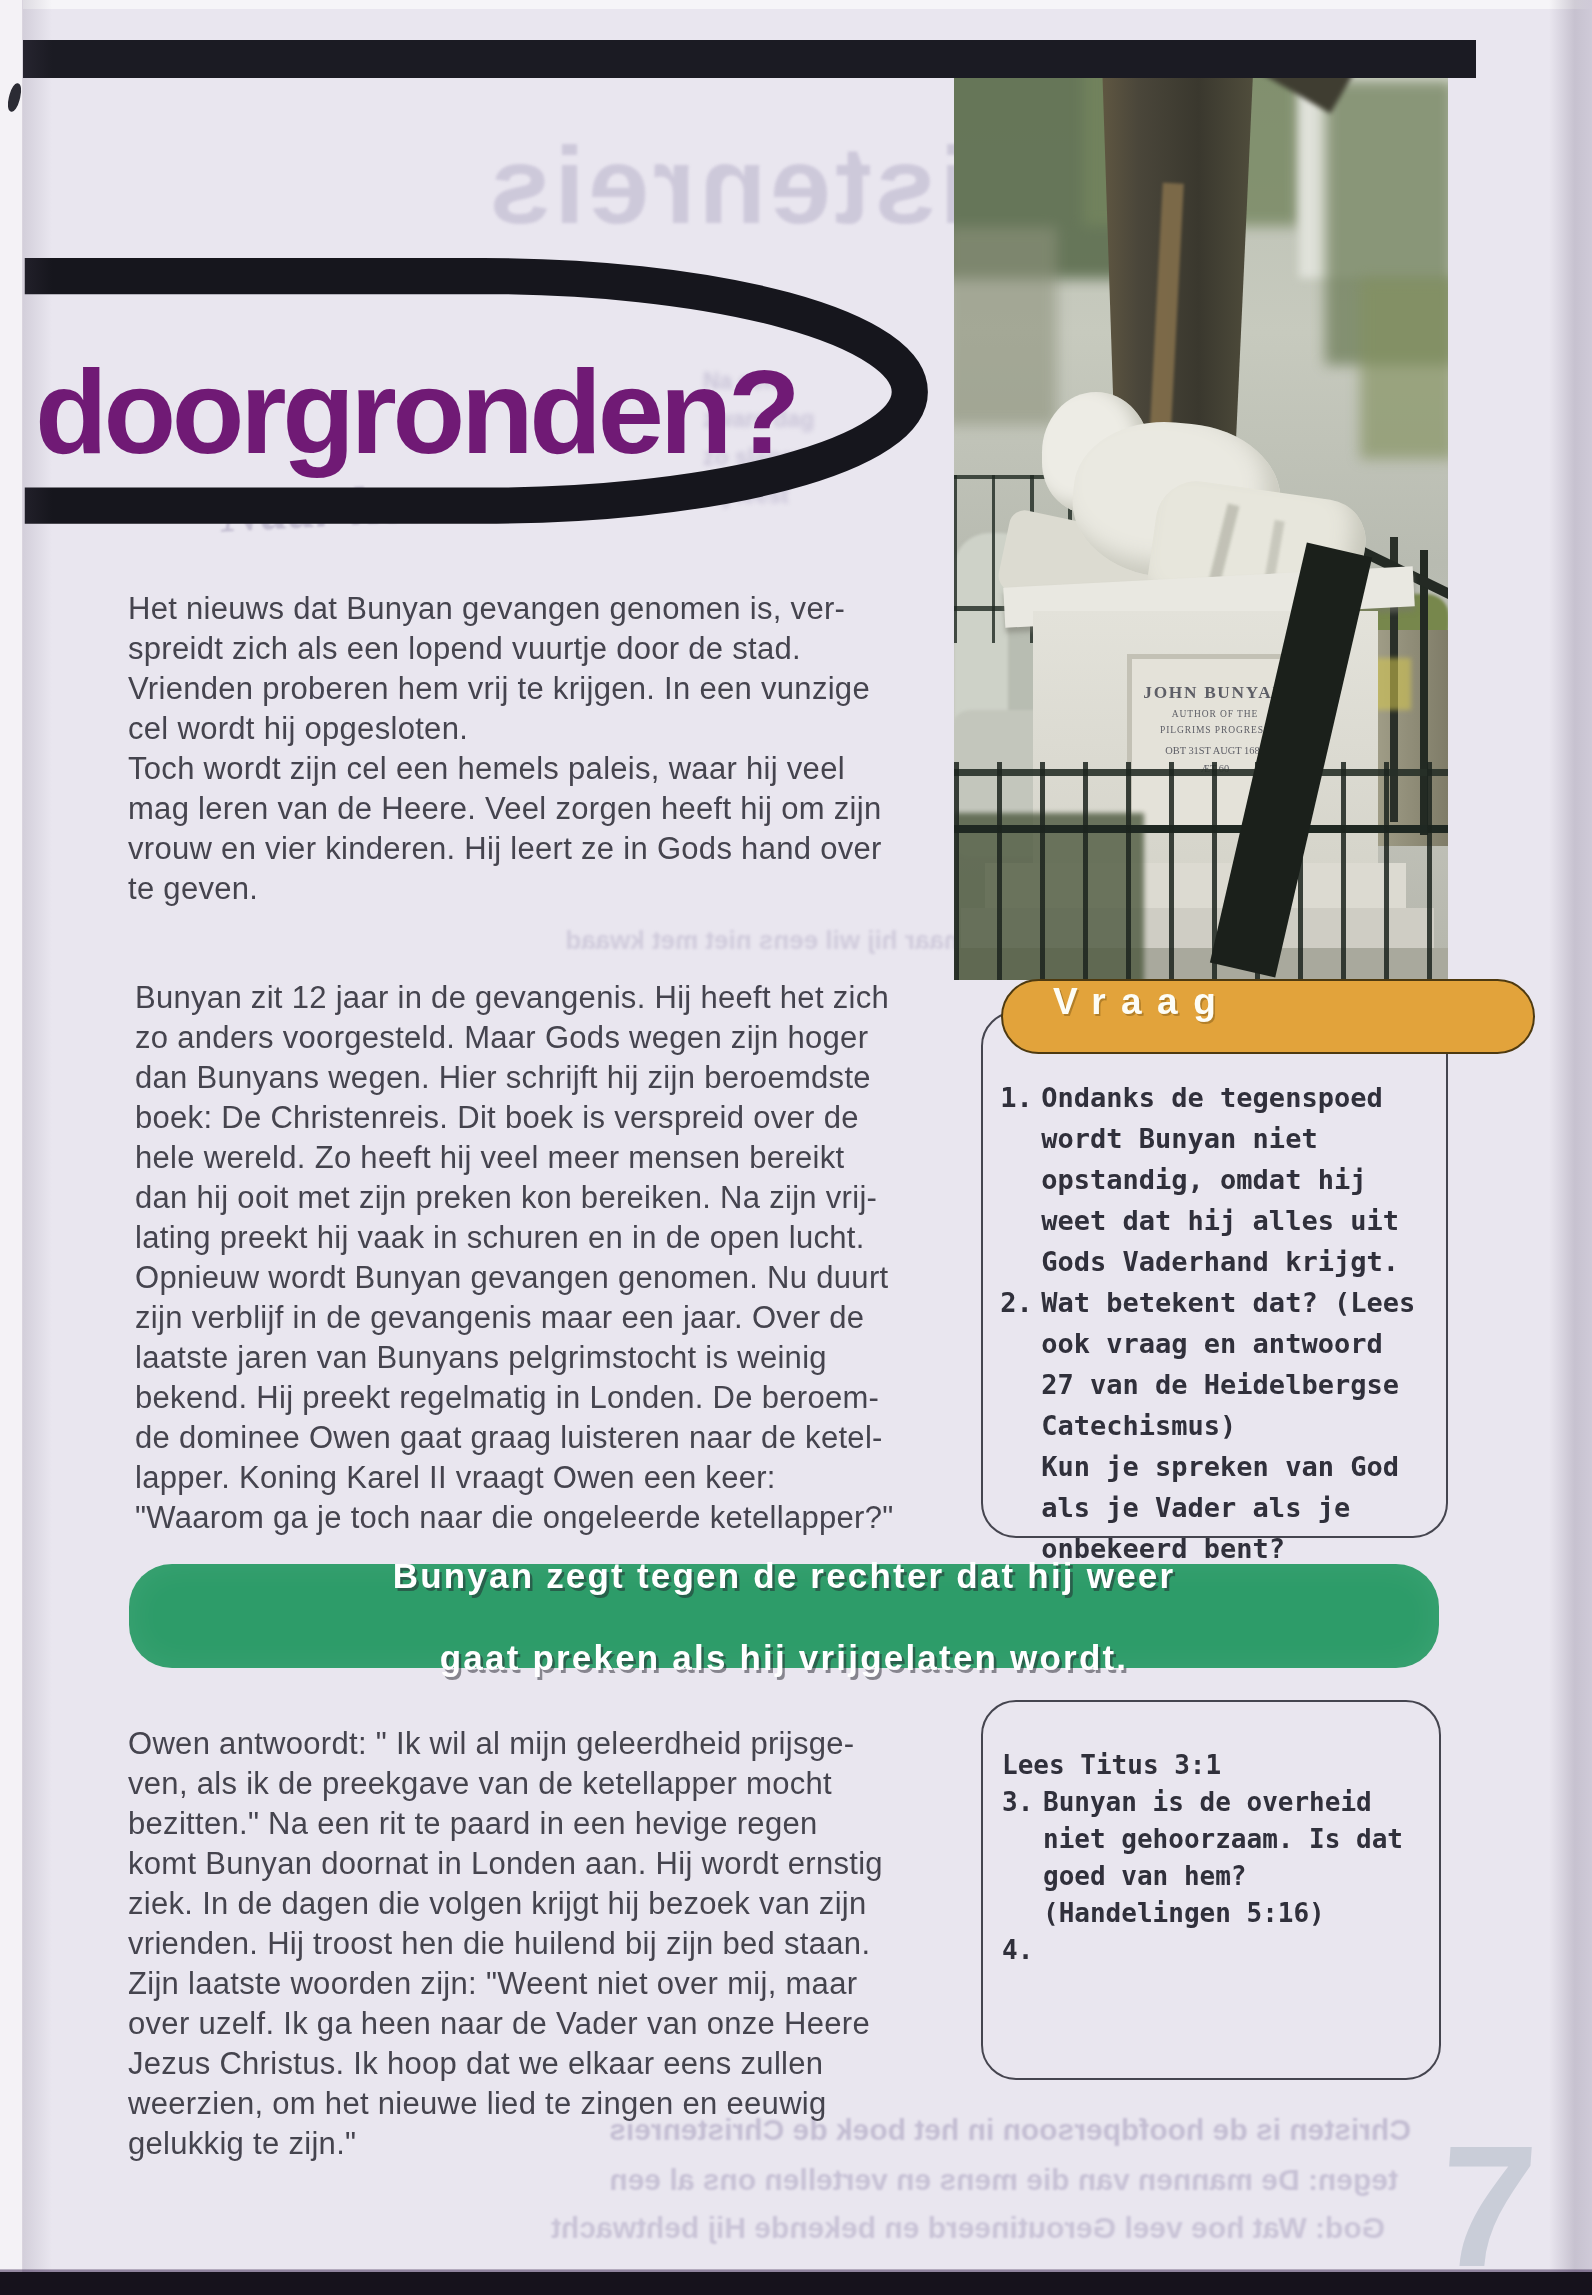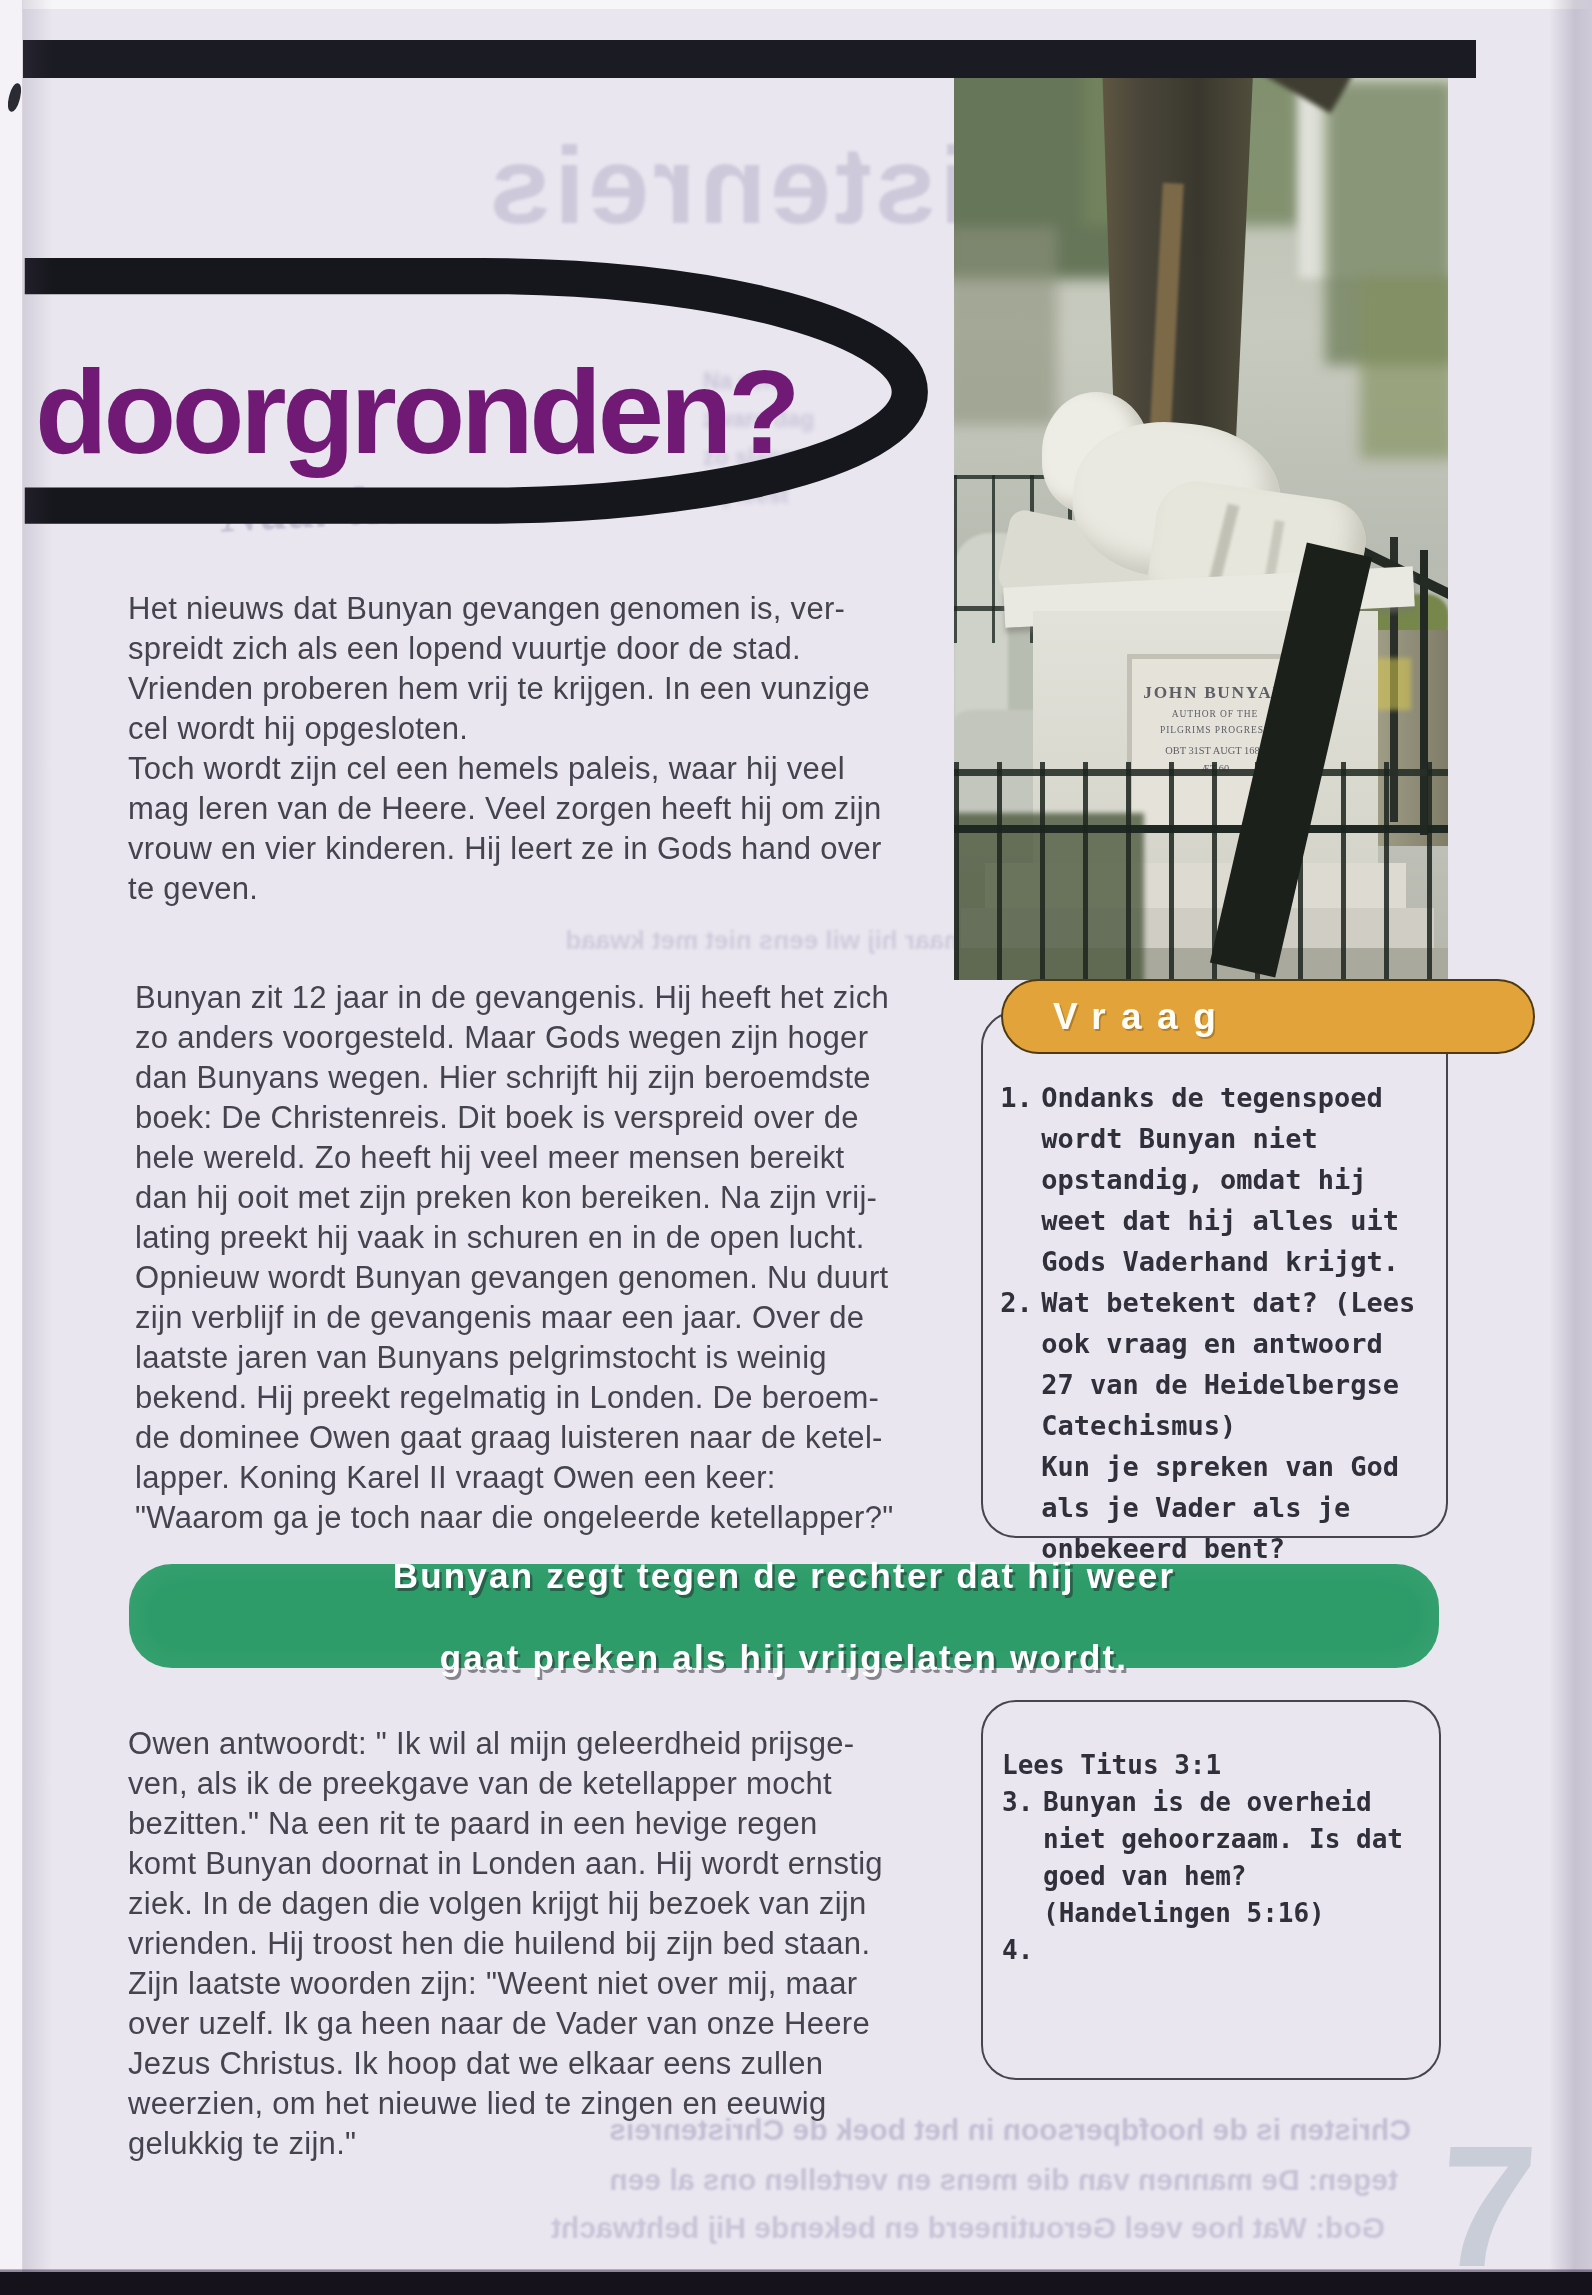--- a/index.html
+++ b/index.html
@@ -58,21 +58,21 @@
   .blur8{filter:blur(7px);} .blur5{filter:blur(4.3px);} .blur3{filter:blur(2.6px);} .blur2{filter:blur(1.7px);}
   .plaque{border:5.2px solid #c3c1b5;background:#e4e2d9;color:#5d5e66;text-align:center;
     font-family:"Liberation Serif",serif;}
   .plaque .l1{font-size:17.3px;font-weight:bold;letter-spacing:1.7px;margin-top:24px;}
   .plaque .l2,.plaque .l3{font-size:9.5px;letter-spacing:0.9px;margin-top:6px;}
   .plaque .l4{font-size:10.4px;margin-top:10.4px;}
   .plaque .l5{font-size:10.4px;margin-top:7px;}
 
   
   .vraag{left:1001px;top:979px;width:530px;height:71px;background:#e2a33b;
-    border:2.6px solid #4e3a10;border-radius:38px;display:flex;align-items:center;}
+    border:2.6px solid #4e3a10;border-radius:38px;display:flex;align-items:flex-start;}
   .vraag span{margin-left:50px;color:#fdfdf6;font-size:37px;font-weight:bold;letter-spacing:15.5px;
     text-shadow:1.7px 1.7px 0 rgba(90,60,10,.35);}
 
   
   .qbox{border:2.6px solid #45454f;border-radius:35px;background:transparent;}
   .qbox1{left:981px;top:1011px;width:463px;height:523px;}
   .qbox2{left:981px;top:1700px;width:456px;height:376px;}
   .qtext{font-family:"DejaVu Sans Mono",monospace;font-weight:bold;color:#30303b;}
   .qbox1 .inner{position:absolute;left:17.3px;top:64px;right:8.6px;}
   .qbox2 .inner{position:absolute;left:19px;top:45px;right:7px;}

